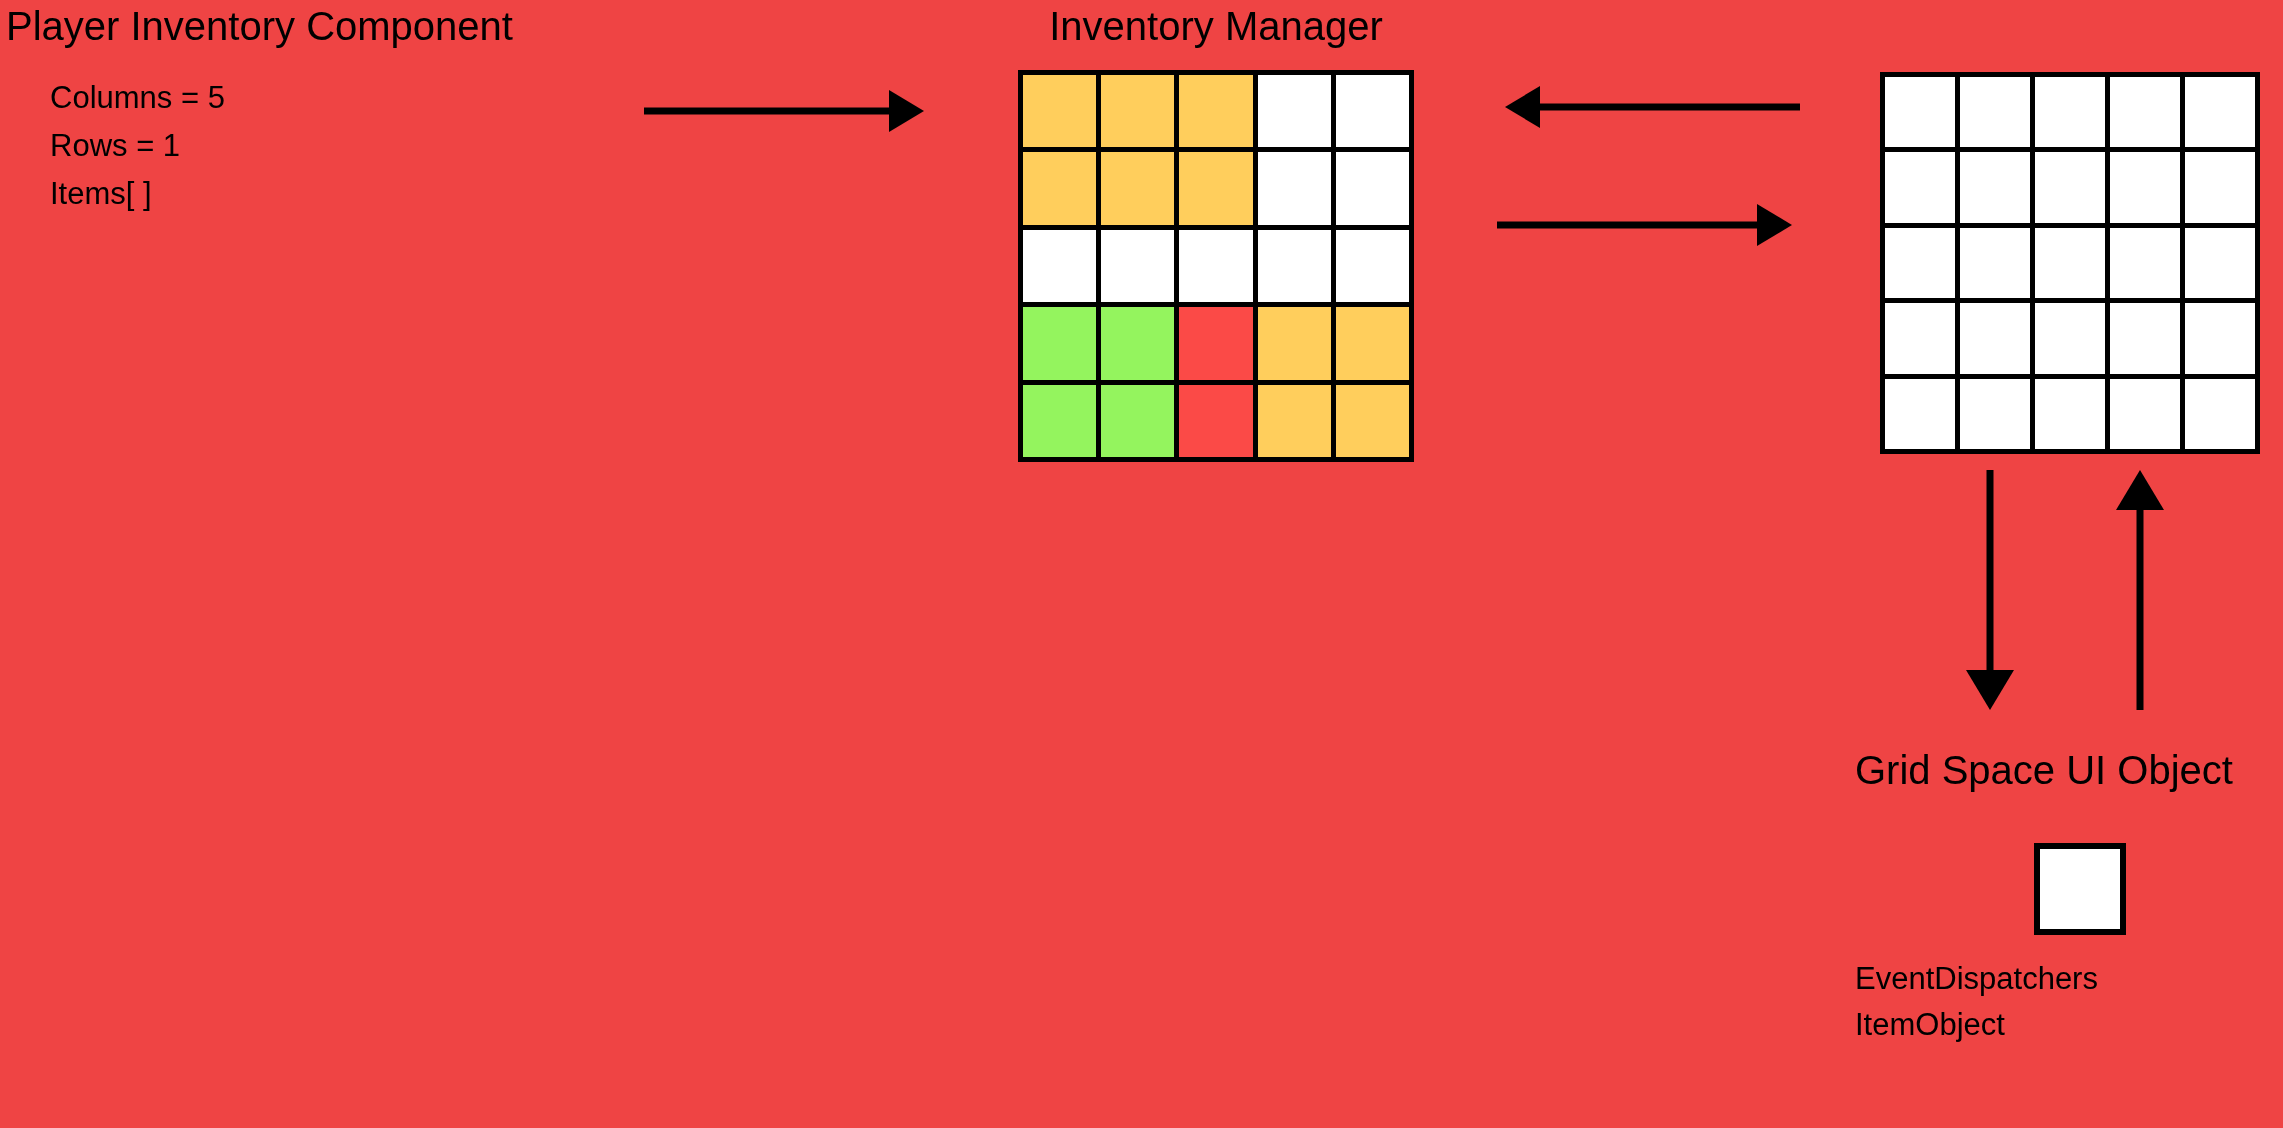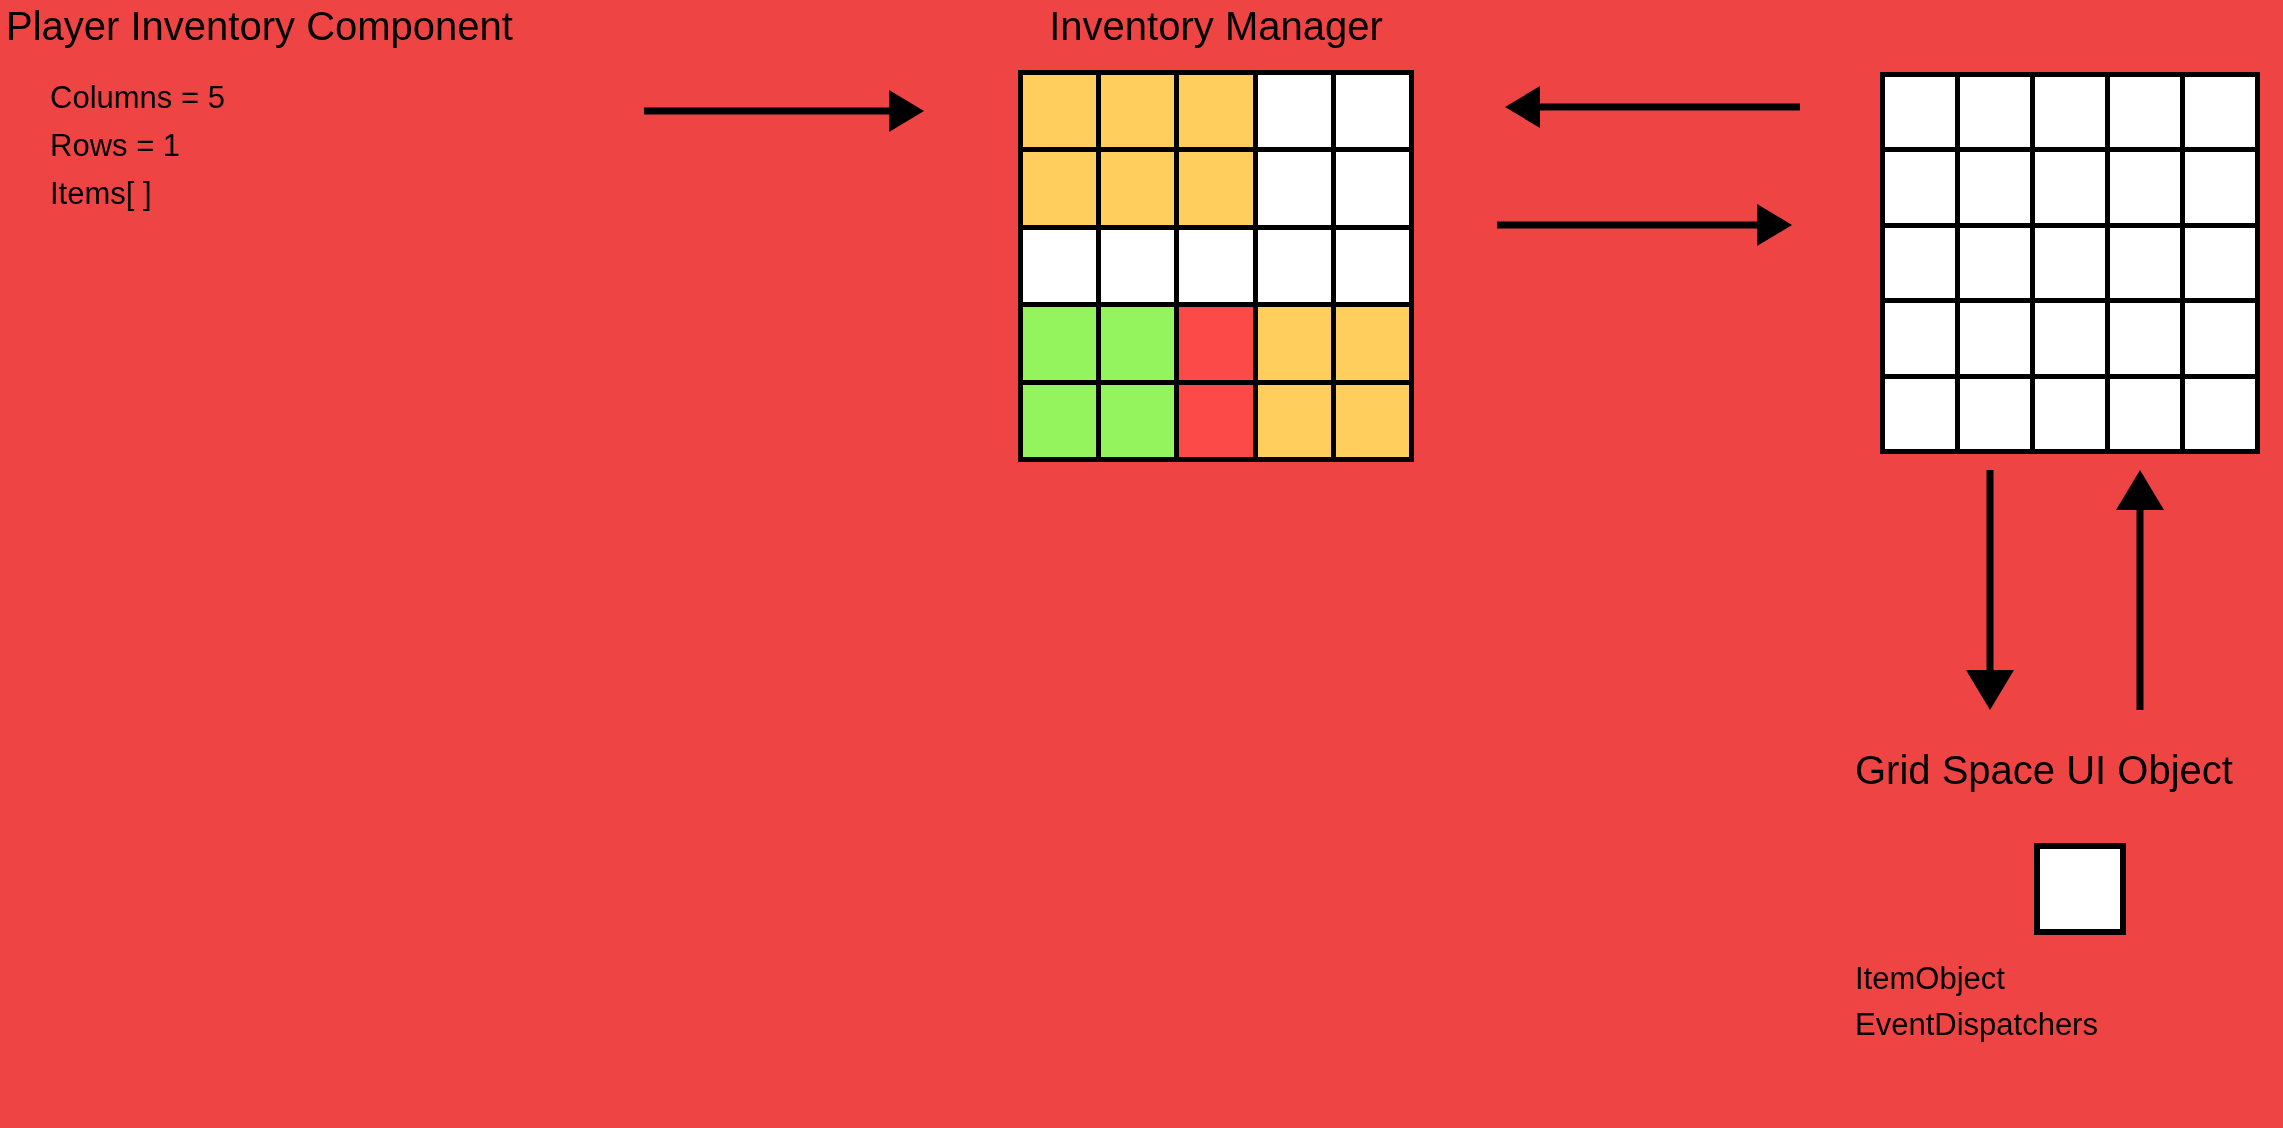--- a/index.html
+++ b/index.html
@@ -191,17 +191,17 @@
       <line x1="28" y1="40" x2="28" y2="240" stroke="#000" stroke-width="7"></line>
       <polygon points="4,40 52,40 28,0" fill="#000"></polygon>
     </svg>
   </div>
 
   <div class="title" style="left:1855px; top:750px;">Grid Space UI Object</div>
 
   <div class="square-outline" style="left:2034px; top:843px; width:92px; height:92px;"></div>
 
   <div class="small-label" style="left:1855px; top:956px;">
+    <div>EventDispatchers</div>
     <div>ItemObject</div>
-    <div>EventDispatchers</div>
   </div>
 
 </div>
 
 </body></html>

